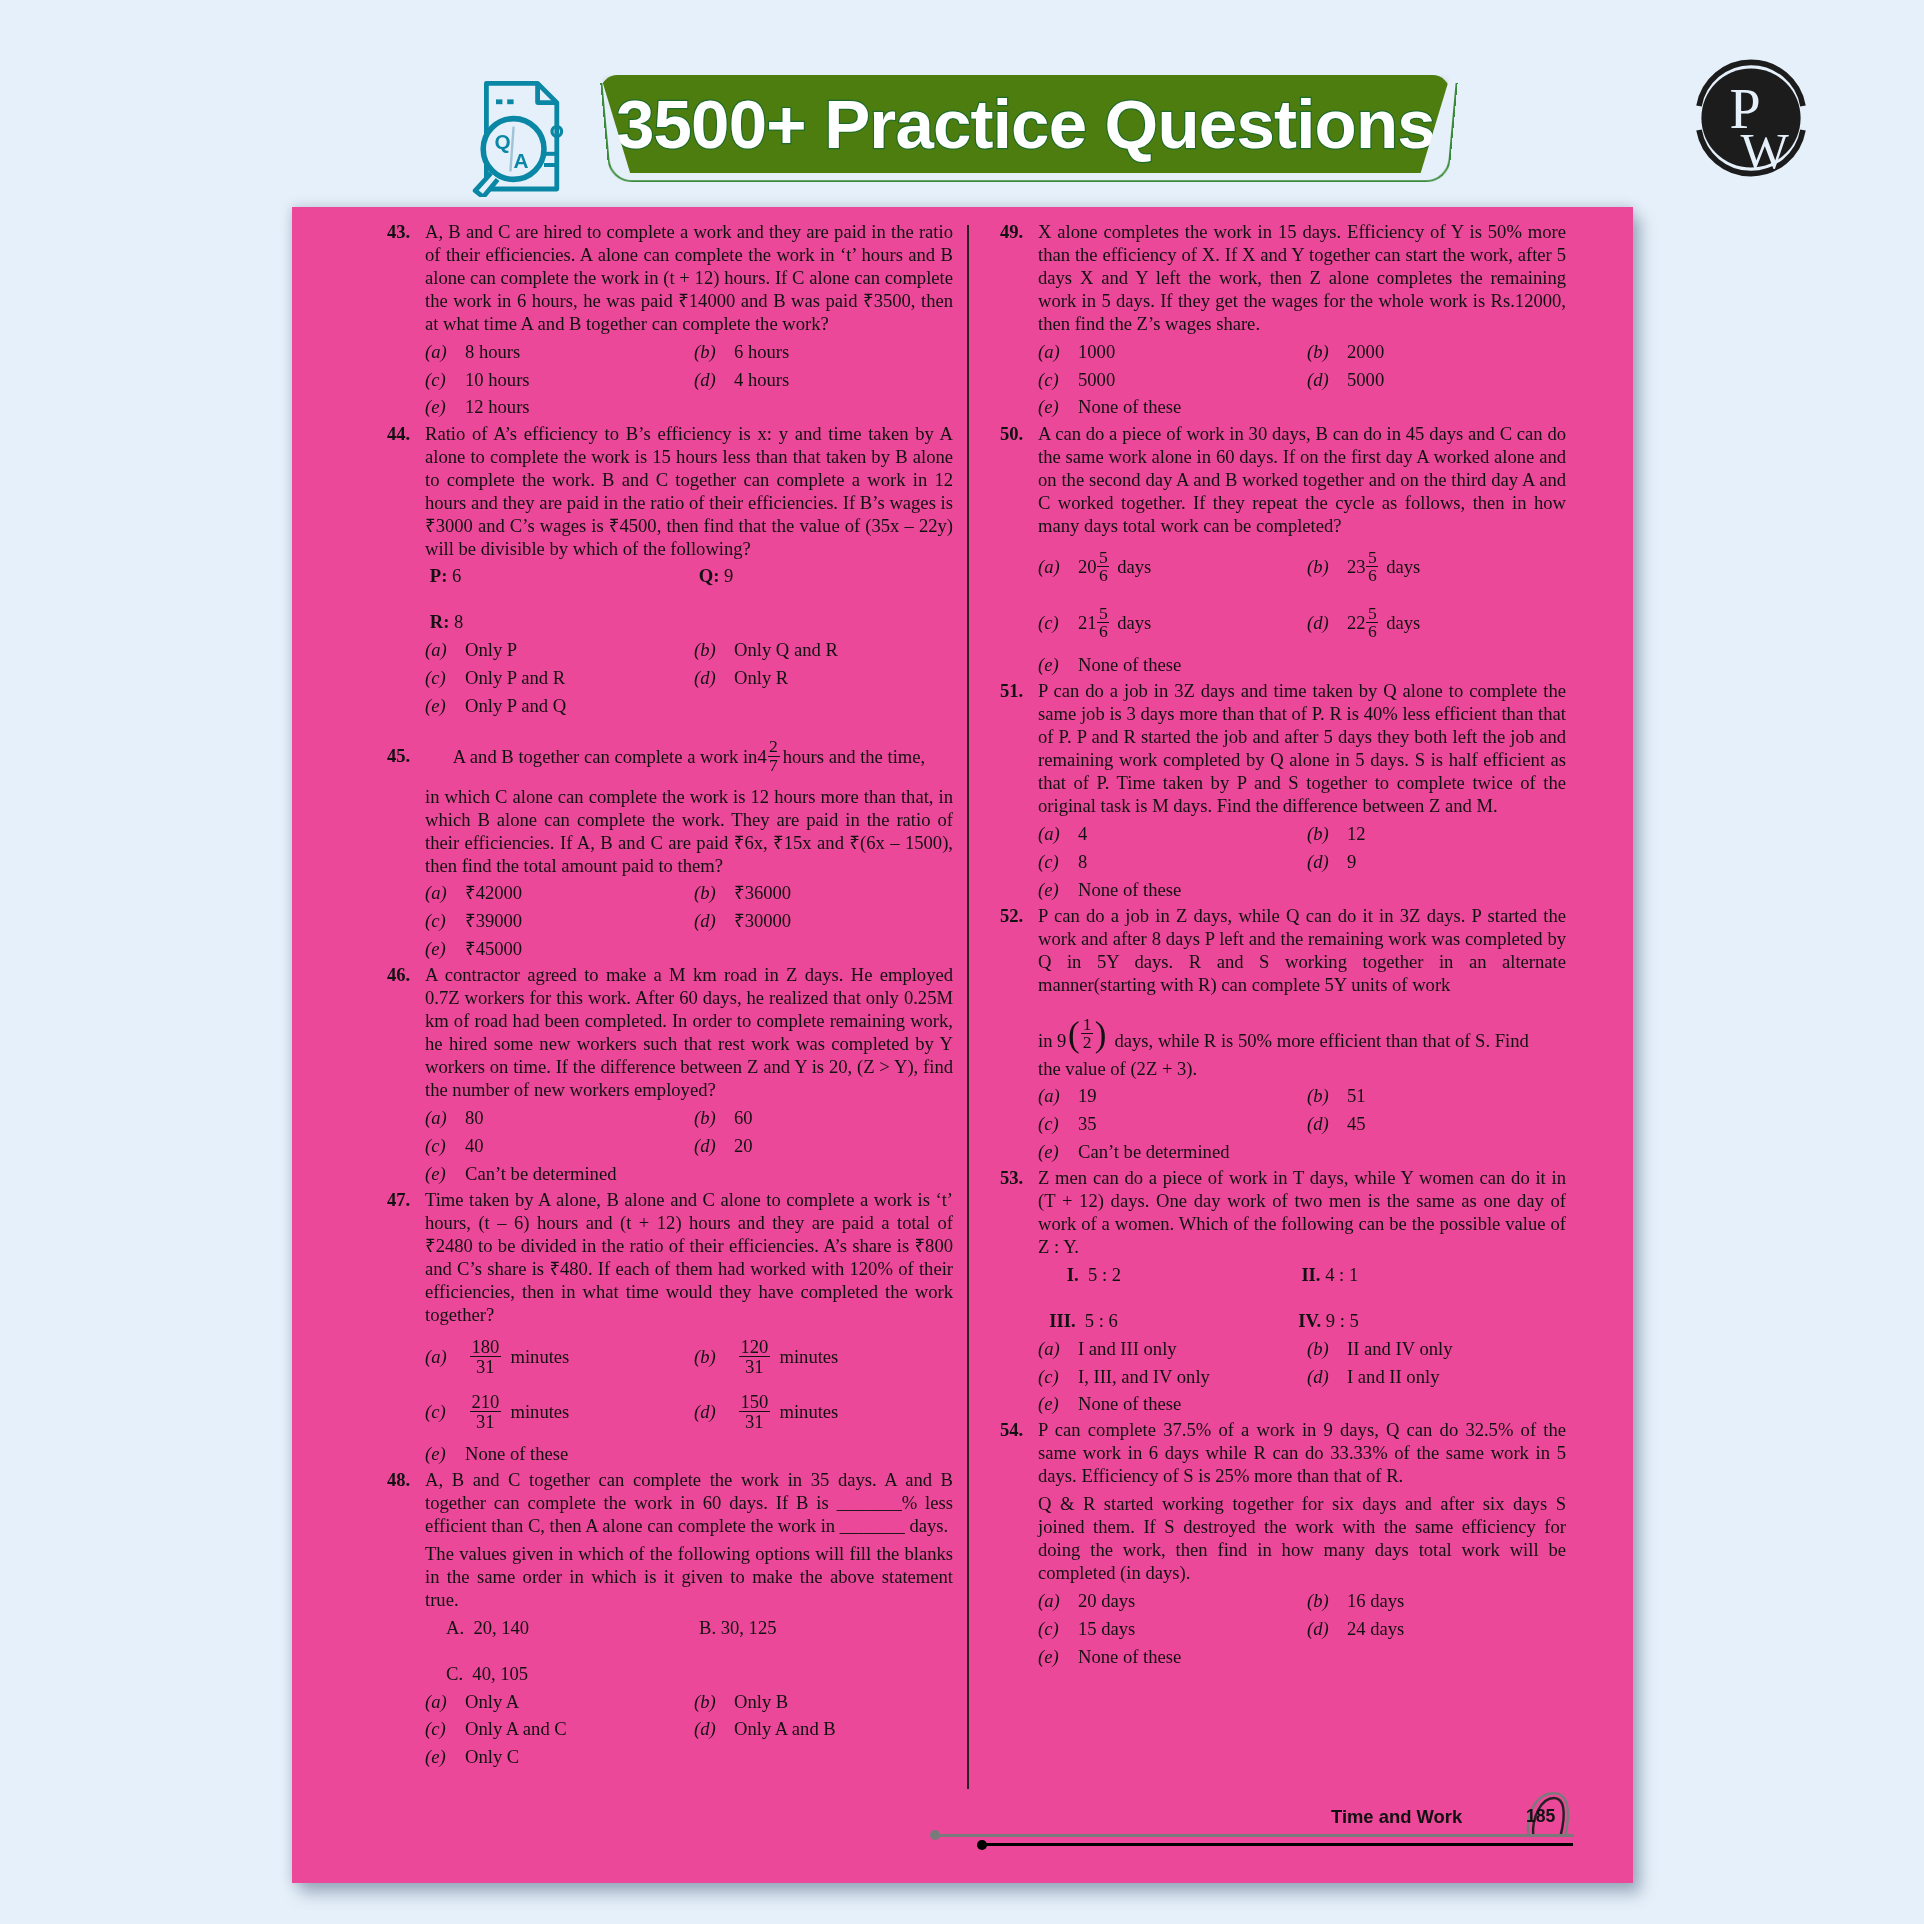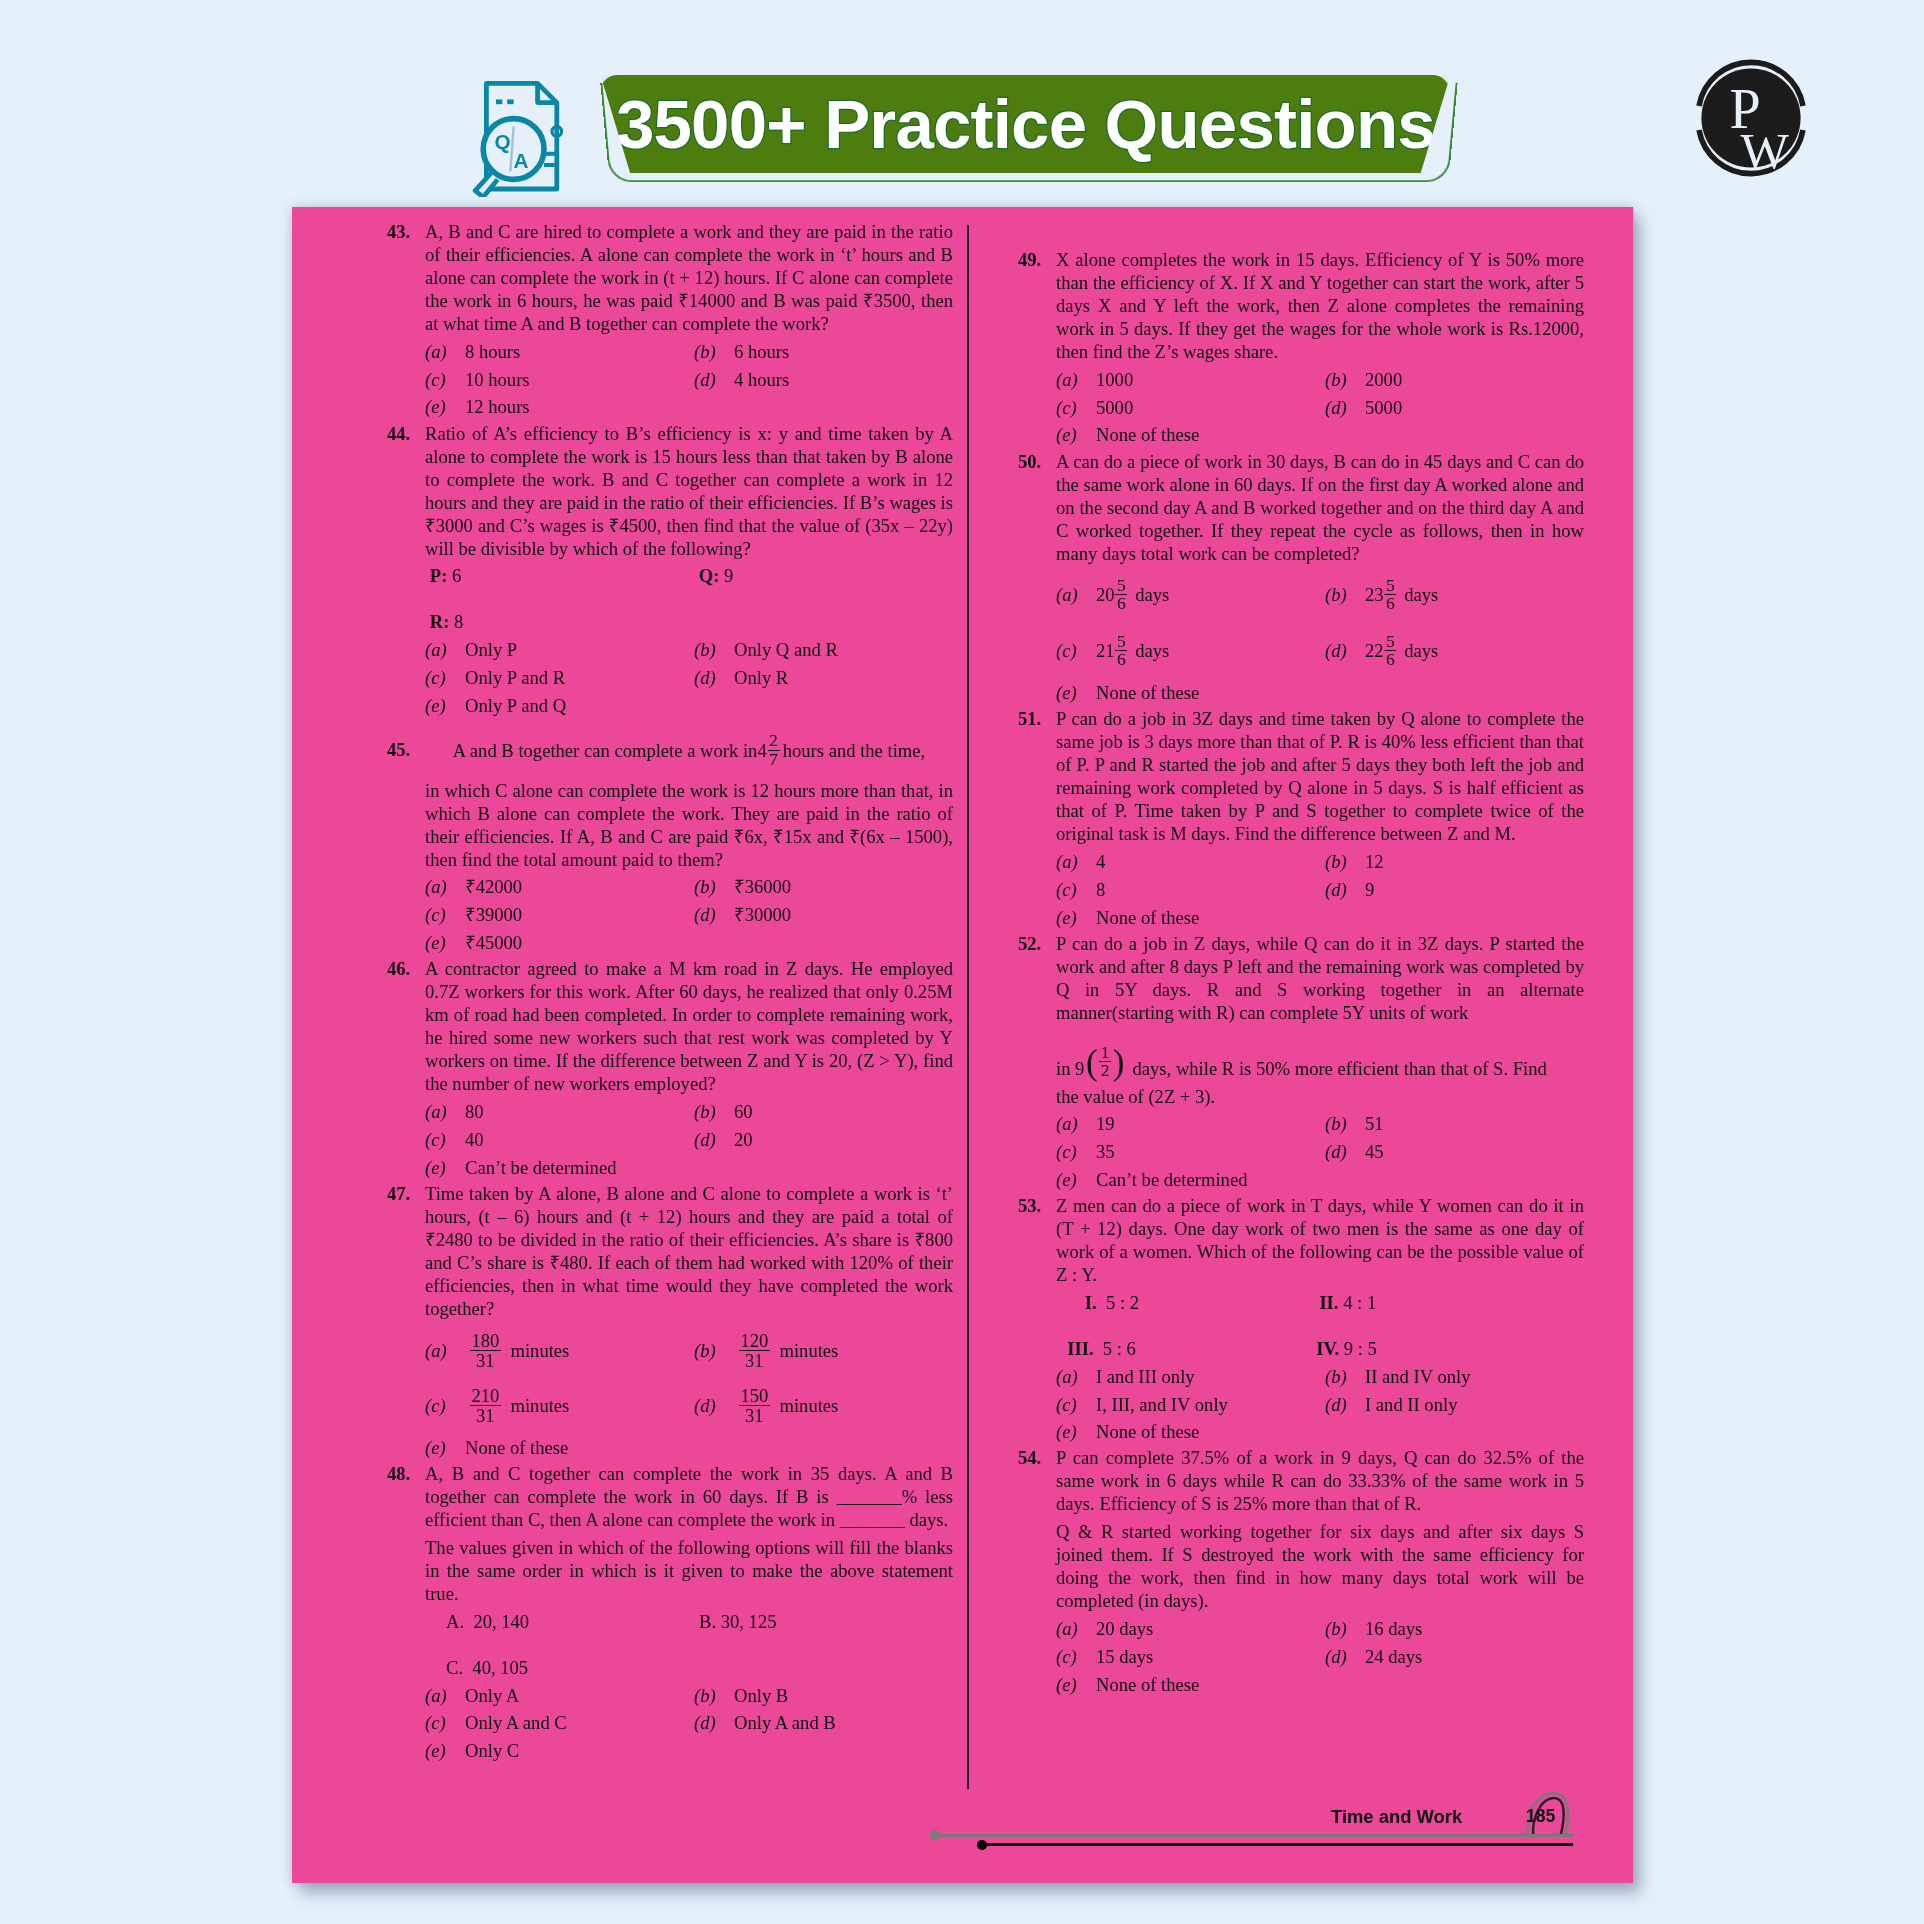--- a/index.html
+++ b/index.html
@@ -36,21 +36,21 @@
   .pw-logo { position:absolute; left:1691px; top:58px; width:120px; height:120px; }
 
   
   .page {
     position:absolute; left:292px; top:207px; width:1341px; height:1676px;
     background:#ec4899;
     box-shadow:0 0 11.2px rgba(60,80,110,0.25), 8px 11.2px 14.4px rgba(90,110,140,0.45);
   }
   .col { position:absolute; top:13px; font-size:18.6px; line-height:23px; color:#111; }
   .col-left { left:95px; width:566px; }
-  .col-right { left:726px; width:566px;margin-top:28px; }
+  .col-right { left:708px; width:566px; }
   .divider { position:absolute; left:675px; top:17.6px; width:1.6px; height:1564px; background:#222; }
 
   .q { position:relative; padding-left:38px; margin-bottom:3.2px; }
   .qnum { position:absolute; left:0; top:0; font-weight:bold; }
   .qtext { text-align:justify; }
   .qtext p { margin:0; }
   .para2 { margin-top:4.8px !important; }
 
   .opts { display:grid; grid-template-columns:269px 1fr; row-gap:4.8px; margin-top:4.8px; }
   .opt { display:flex; align-items:center; min-height:23px; }
@@ -172,21 +172,21 @@
             <span class="olab">(d)</span>
             <span>Only R</span>
           </div>
         <div class="opt">
             <span class="olab">(e)</span>
             <span>Only P and Q</span>
           </div>
       </div>
     </div>
 
-    <div class="q" style="margin-top:10px;">
+    <div class="q" style="margin-top:16px;">
       <span class="qnum" style="top:11.2px;">45.</span>
       <div class="qtext">
         <p style="display:flex;align-items:center;justify-content:center;height:47px;">
           <span>A and B together can complete a work in</span>
           <span class="mixed">
               <span>4</span>
               <span class="frac small">
                 <span class="num">2</span>
                 <span>7</span>
               </span>

